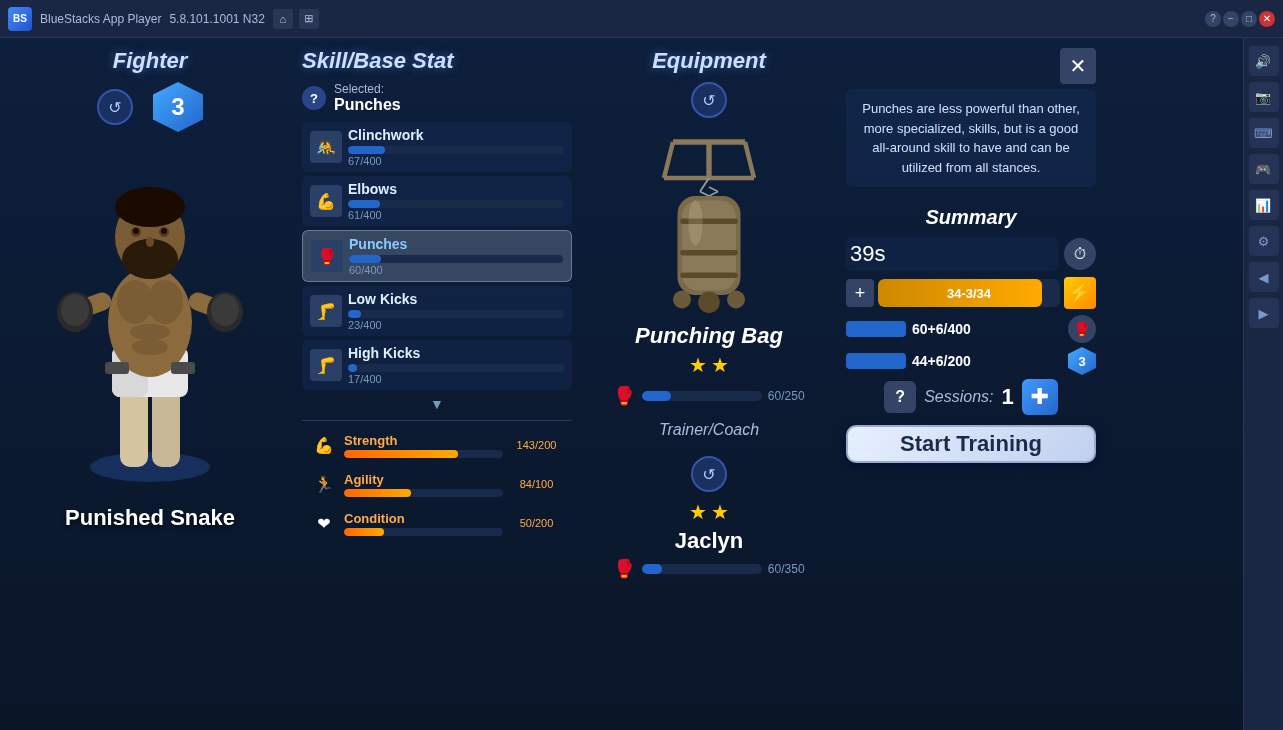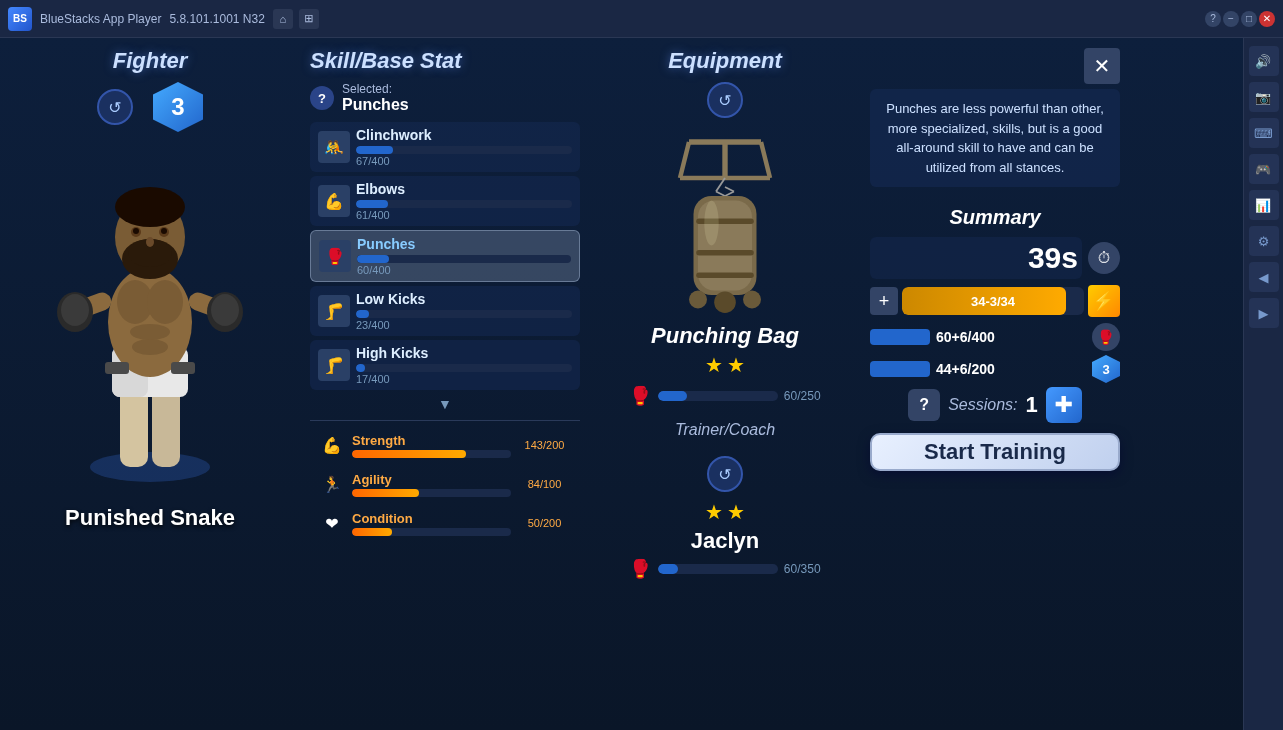--- a/index.html
+++ b/index.html
@@ -108,21 +108,21 @@
       font-size: 13px;
       cursor: pointer;
       color: #7799cc;
     }
 
     
     .main-content {
       flex: 1;
       display: flex;
       padding: 10px;
-      gap: 20px;
+      gap: 12px;
     }
 
     
     .fighter-section {
       width: 280px;
       display: flex;
       flex-direction: column;
       align-items: center;
       position: relative;
     }
@@ -455,23 +455,23 @@
     }
 
     .summary-row {
       display: flex;
       align-items: center;
       gap: 6px;
       margin-bottom: 6px;
     }
     .summary-time {
       flex: 1;
-      text-align: right;
-      font-size: 30px;
-      font-weight: bold;
+      text-align: left;
+      font-size: 22px;
+      font-weight: normal;
       color: white;
       background: rgba(20,40,80,0.5);
       border-radius: 6px;
       padding: 4px;
     }
     .timer-icon {
       width: 32px;
       height: 32px;
       background: #334466;
       border-radius: 50%;

